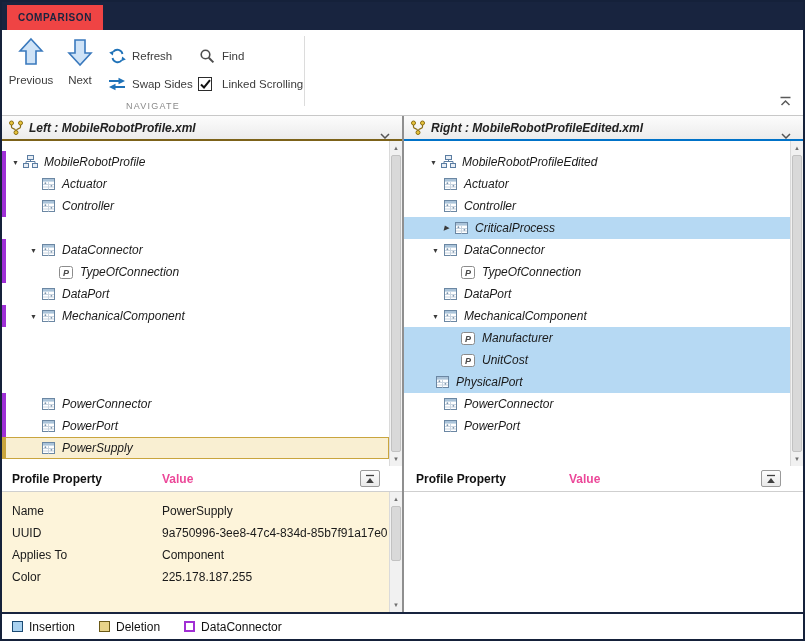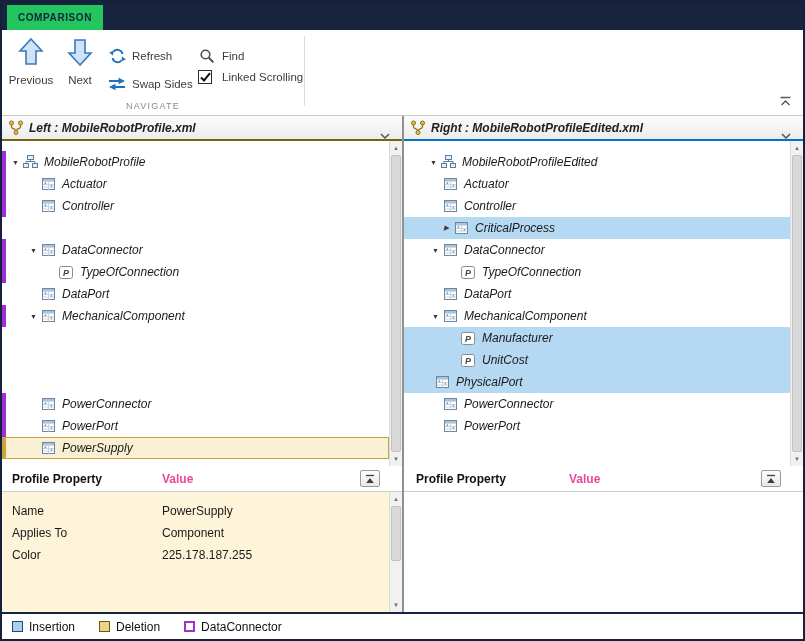--- a/index.html
+++ b/index.html
@@ -1,21 +1,21 @@
 <!DOCTYPE html>
 <html><head>
 <meta charset="utf-8">
 <style>
   * { margin:0; padding:0; box-sizing:border-box; }
   html,body { width:805px; height:641px; font-family:"Liberation Sans", sans-serif; background:#fff; }
   .window { position:relative; width:805px; height:641px; border:2px solid #15213a; background:#fff; overflow:hidden; }
 
   
   .tabbar { position:absolute; left:0; top:0; right:0; height:28px; background:#18243f; }
-  .tab { position:absolute; left:5px; top:3px; height:25px; width:96px; background:#22c55e;
+  .tab { position:absolute; left:5px; top:3px; height:25px; width:96px; background:#ef4444;
          display:flex; align-items:center; justify-content:center;
          font-size:10px; font-weight:bold; letter-spacing:.6px; color:#18243f; }
 
   
   .ribbon { position:absolute; left:0; top:28px; right:0; height:86px; background:#fff; border-bottom:1px solid #c8c8c8; }
   .bigbtn { position:absolute; top:4px; width:50px; height:66px; display:flex; flex-direction:column; align-items:center; justify-content:flex-start; cursor:default; }
   .bigicon { height:36px; display:flex; align-items:center; }
   .biglabel { font-size:11.5px; color:#3c3c3c; margin-top:4px; }
   .smallbtn { position:absolute; height:20px; display:flex; align-items:center; gap:6px; }
   .smalllabel { font-size:11.5px; color:#3c3c3c; white-space:nowrap; }
@@ -142,21 +142,21 @@
 
     <div class="smallbtn" style="left:196px;top:16px;">
       <span class="smallicon">
         <svg width="16" height="16" viewBox="0 0 16 16">
           <circle cx="6.5" cy="6.5" r="4.3" fill="none" stroke="#4d4d4d" stroke-width="1.6"></circle>
           <path d="M9.8 9.8l4.6 4.6" stroke="#4d4d4d" stroke-width="2"></path>
         </svg>
       </span>
       <span class="smalllabel">Find</span>
     </div>
-    <div class="smallbtn" style="left:196px;top:37px;gap:10px;">
+    <div class="smallbtn" style="left:196px;top:44px;gap:10px;">
       <span class="checkbox" id="linked-check">
         <svg width="11" height="10" viewBox="0 0 11 10">
             <path d="M1 5.5 L4 8.5 L10 1.2" fill="none" stroke="#111" stroke-width="2"></path>
           </svg>
       </span>
       <span class="smalllabel">Linked Scrolling</span>
     </div>
 
     <div class="vsep" style="left:302px;top:6px;height:70px;"></div>
     <div class="section-label">NAVIGATE</div>
@@ -530,20 +530,24 @@
               <path d="M1.2 9l3.8-5 3.8 5z" fill="#3f3f3f"></path>
             </svg>
         </span>
       </div>
       <div class="prop-body deletion" id="left-props">
           <div class="prop-row">
             <span class="prop-name">Name</span>
             <span class="prop-value">PowerSupply</span>
           </div>
           <div class="prop-row">
+            <span class="prop-name">UUID</span>
+            <span class="prop-value">9a750996-3ee8-47c4-834d-85b7f91a17e0</span>
+          </div>
+          <div class="prop-row">
             <span class="prop-name">Applies To</span>
             <span class="prop-value">Component</span>
           </div>
           <div class="prop-row">
             <span class="prop-name">Color</span>
             <span class="prop-value">225.178.187.255</span>
           </div>
         </div>
       <div class="vscroll prop-scroll">
         <div class="sb-btn up">▲</div>

